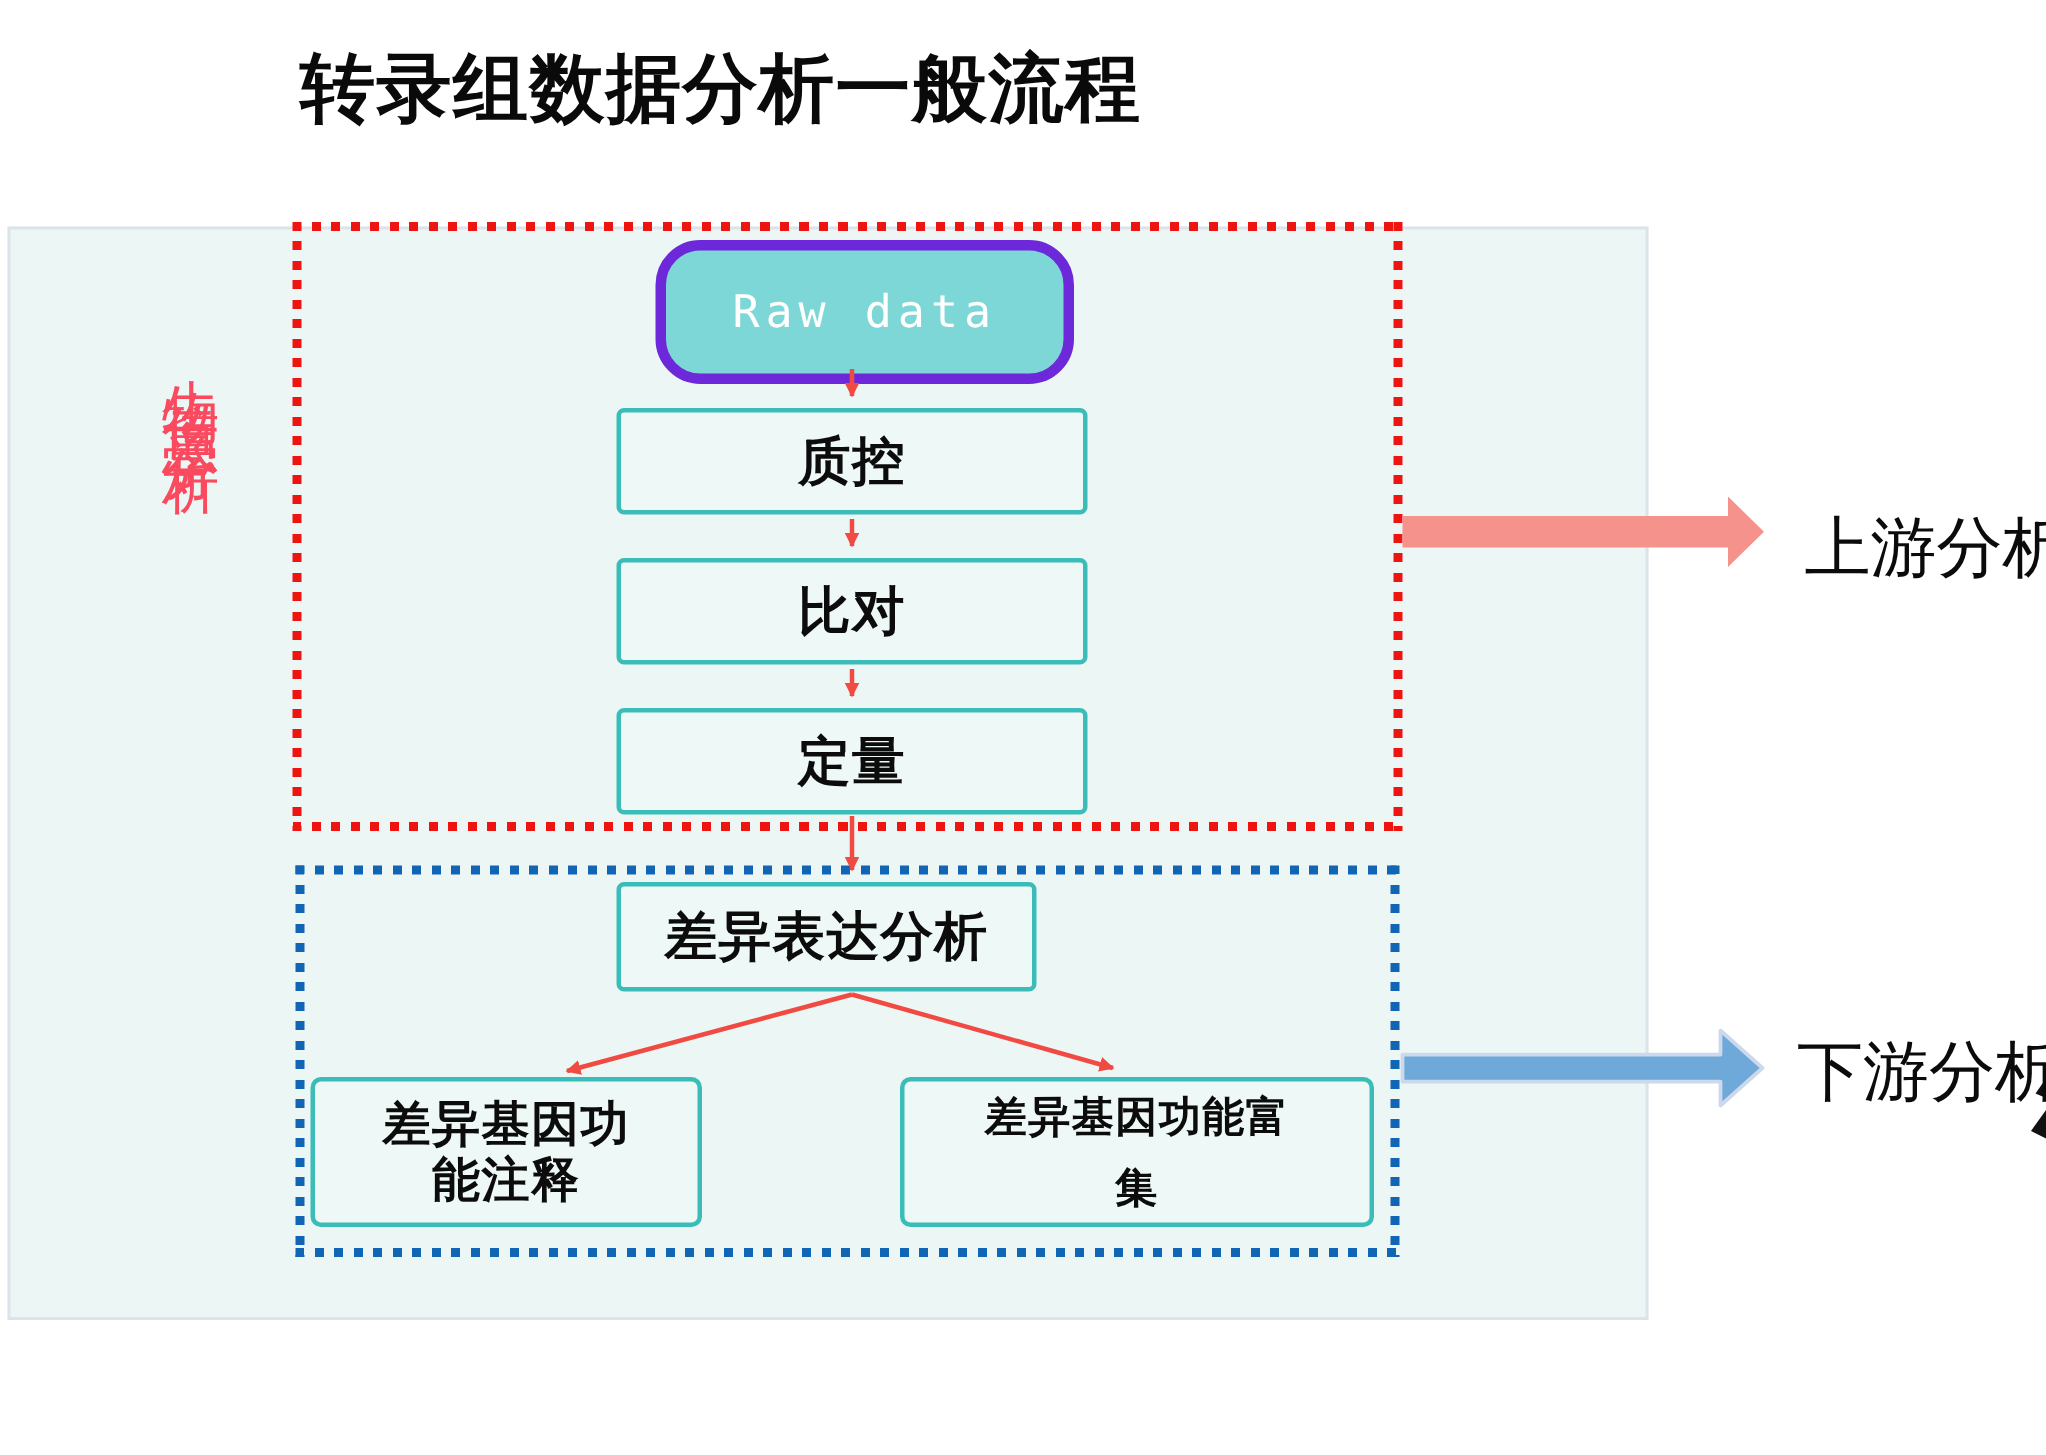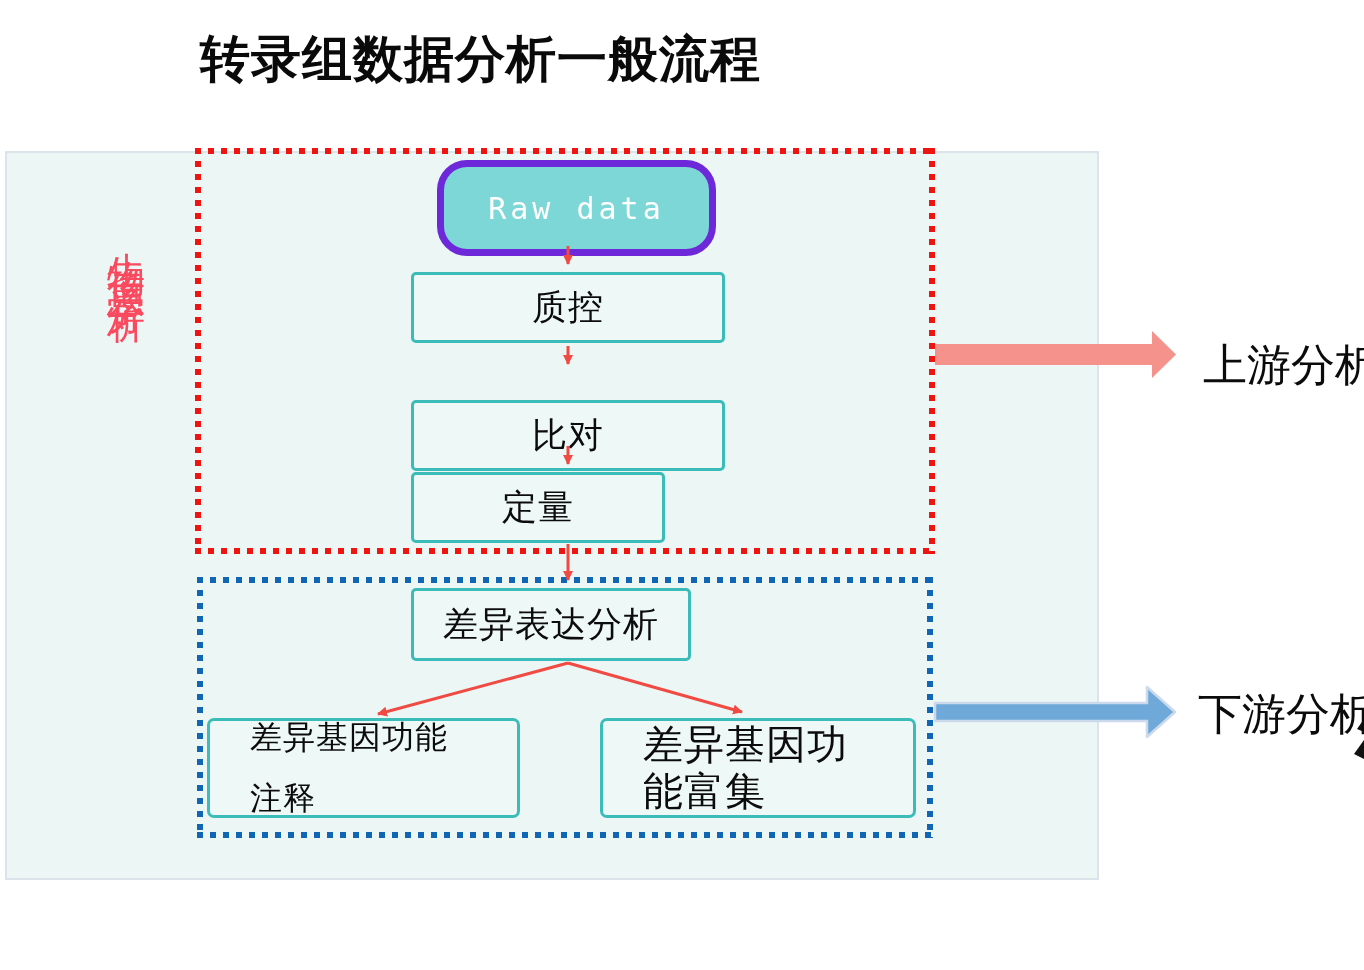--- a/index.html
+++ b/index.html
@@ -70,31 +70,33 @@
     font-family: "DejaVu Sans Mono", "Liberation Mono", monospace;
     font-size: 30px;
     letter-spacing: 4px;
   }
 
   .node {
     background: #eef8f6;
     border: 3px solid #3bbcb8;
     border-radius: 5px;
     display: flex; align-items: center; justify-content: center;
+    text-align: center;
     color: #0c0c0c;
     font-size: 35px;
     letter-spacing: 1px;
     box-sizing: border-box;
+    font-weight: bold;
   }
   .node-qc      { left: 411px; top: 272px; width: 314px; height: 71px; }
-  .node-align   { left: 411px; top: 372px; width: 314px; height: 71px; margin-top: 28px; }
-  .node-quant   { left: 411px; top: 472px; width: 254px; height: 71px; }
+  .node-align   { left: 411px; top: 372px; width: 314px; height: 71px; }
+  .node-quant   { left: 411px; top: 472px; width: 314px; height: 71px; }
   .node-de      { left: 411px; top: 588px; width: 280px; height: 73px; }
-  .node-child-l { left: 207px; top: 718px; width: 313px; height: 100px; border-radius: 7px; font-size: 32px; line-height: 61px; padding: 16px 40px; }
-  .node-child-r { left: 600px; top: 718px; width: 316px; height: 100px; border-radius: 7px; font-size: 40px; line-height: 47px; padding: 0 40px; }
+  .node-child-l { left: 207px; top: 718px; width: 261px; height: 100px; border-radius: 7px; font-size: 32px; line-height: 37px; padding: 16px 40px; }
+  .node-child-r { left: 600px; top: 718px; width: 316px; height: 100px; border-radius: 7px; font-size: 28px; line-height: 47px; padding: 0 40px; }
 
   .big-label {
     font-size: 44px;
     font-weight: 500;
     color: #0b0b0b;
     white-space: nowrap;
   }
   .label-up   { left: 1203px; top: 336px; }
   .label-down { left: 1198px; top: 685px; }
 

